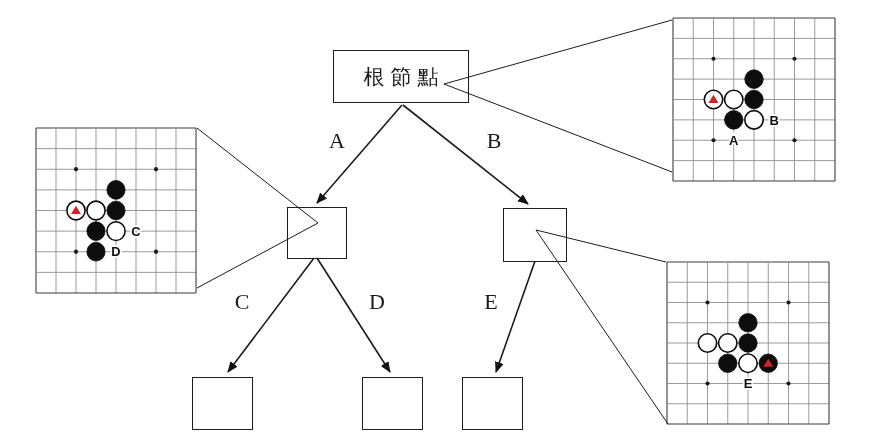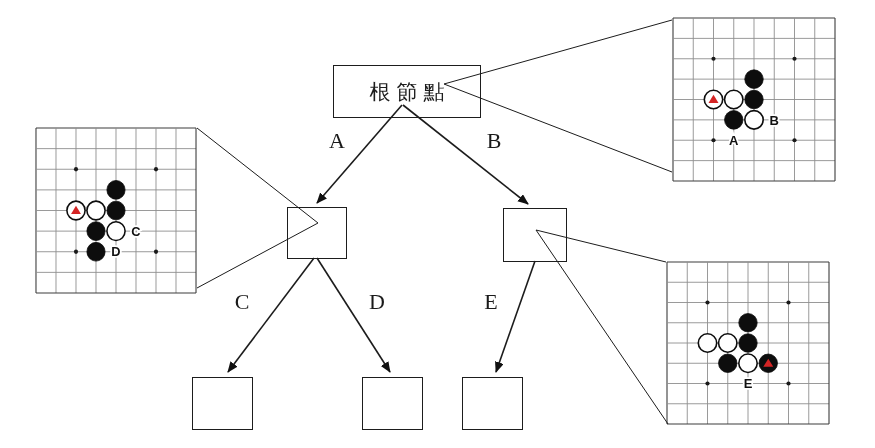--- a/index.html
+++ b/index.html
@@ -21,21 +21,21 @@
   .edge-label{
     position:absolute;transform:translate(-50%,-50%);z-index:3;
     font-size:22px;color:#1a1a1a;font-family:"Liberation Serif","DejaVu Serif",serif;
   }
 </style>
 </head>
 <body>
 
 <div class="canvas">
 
-  <div class="box root" style="left:333px;top:65px;width:148px;height:53px">
+  <div class="box root" style="left:333px;top:50px;width:136px;height:53px">
     <span class="root-label">根節點</span>
   </div>
   <div class="box" style="left:287px;top:207px;width:60px;height:52px"></div>
   <div class="box" style="left:503px;top:208px;width:64px;height:54px"></div>
   <div class="box" style="left:192px;top:377px;width:61px;height:53px"></div>
   <div class="box" style="left:362px;top:377px;width:61px;height:53px"></div>
   <div class="box" style="left:462px;top:377px;width:61px;height:53px"></div>
 
   <svg class="board" viewBox="-1 -1 164 164" preserveAspectRatio="none" style="left:672px;top:17px;width:164px;height:165px">
       <line x1="0" y1="0" x2="162" y2="0" stroke="#3c3c3c" stroke-width="1.1"></line>

